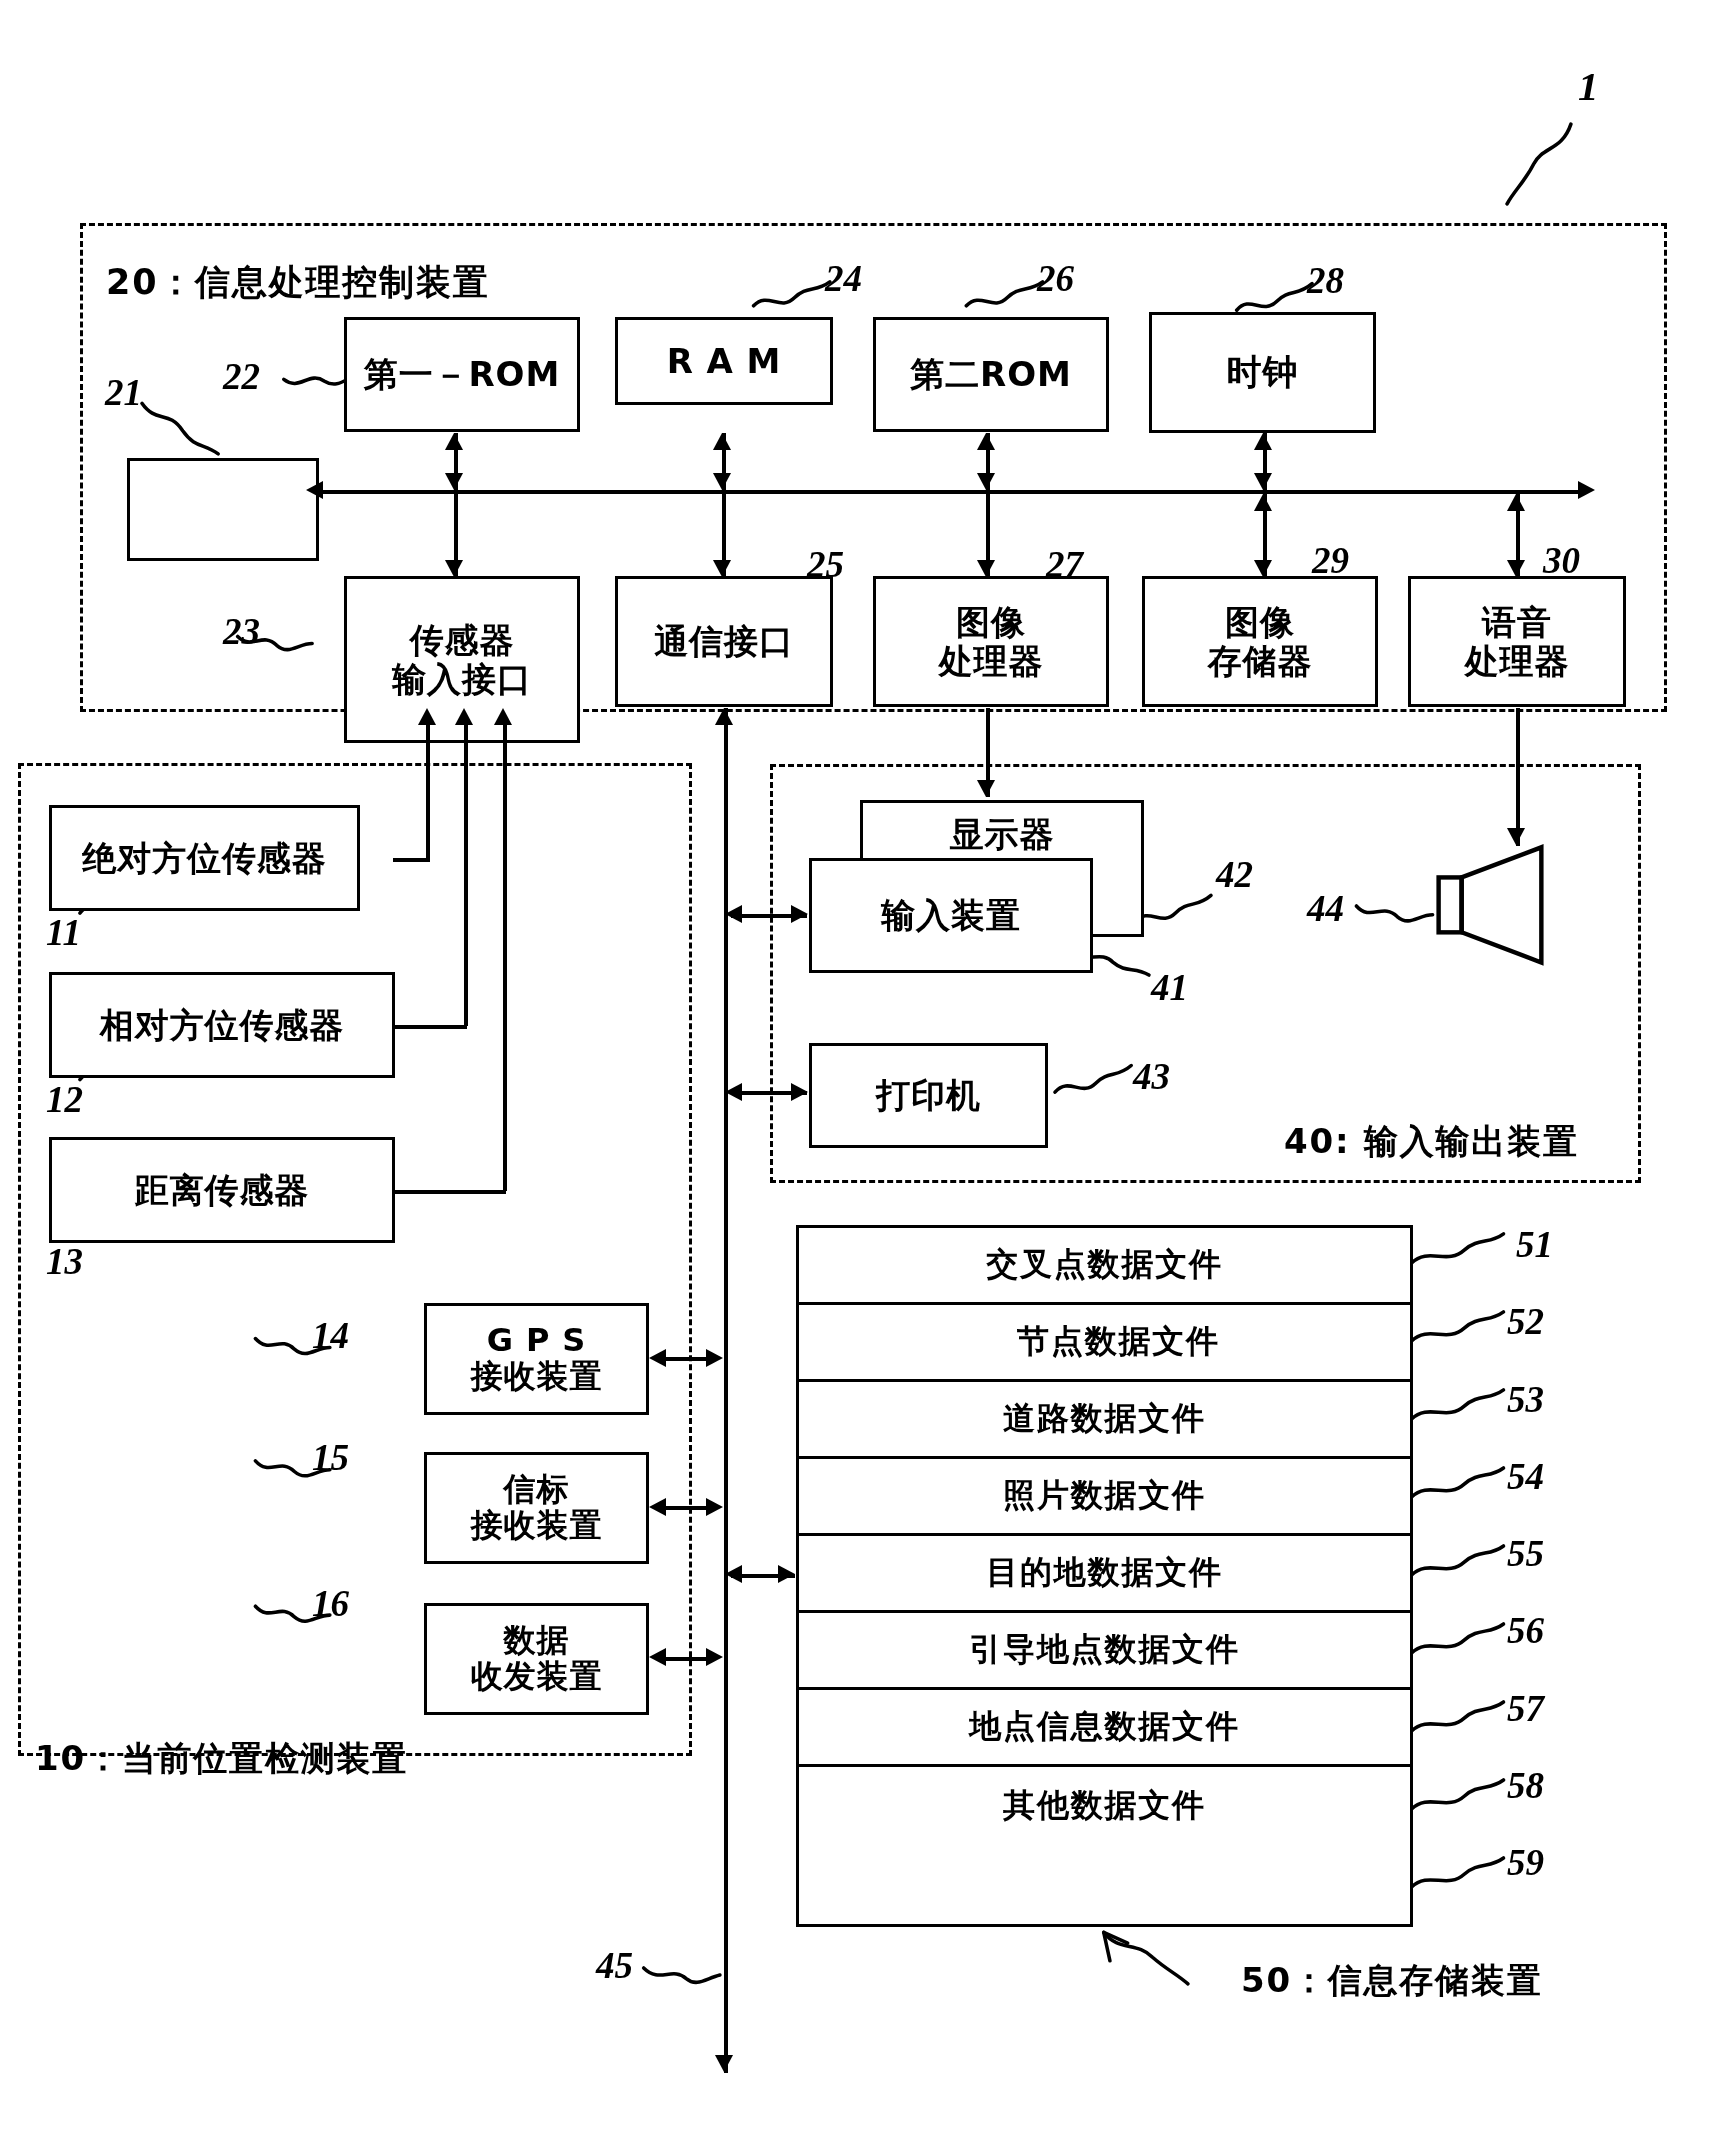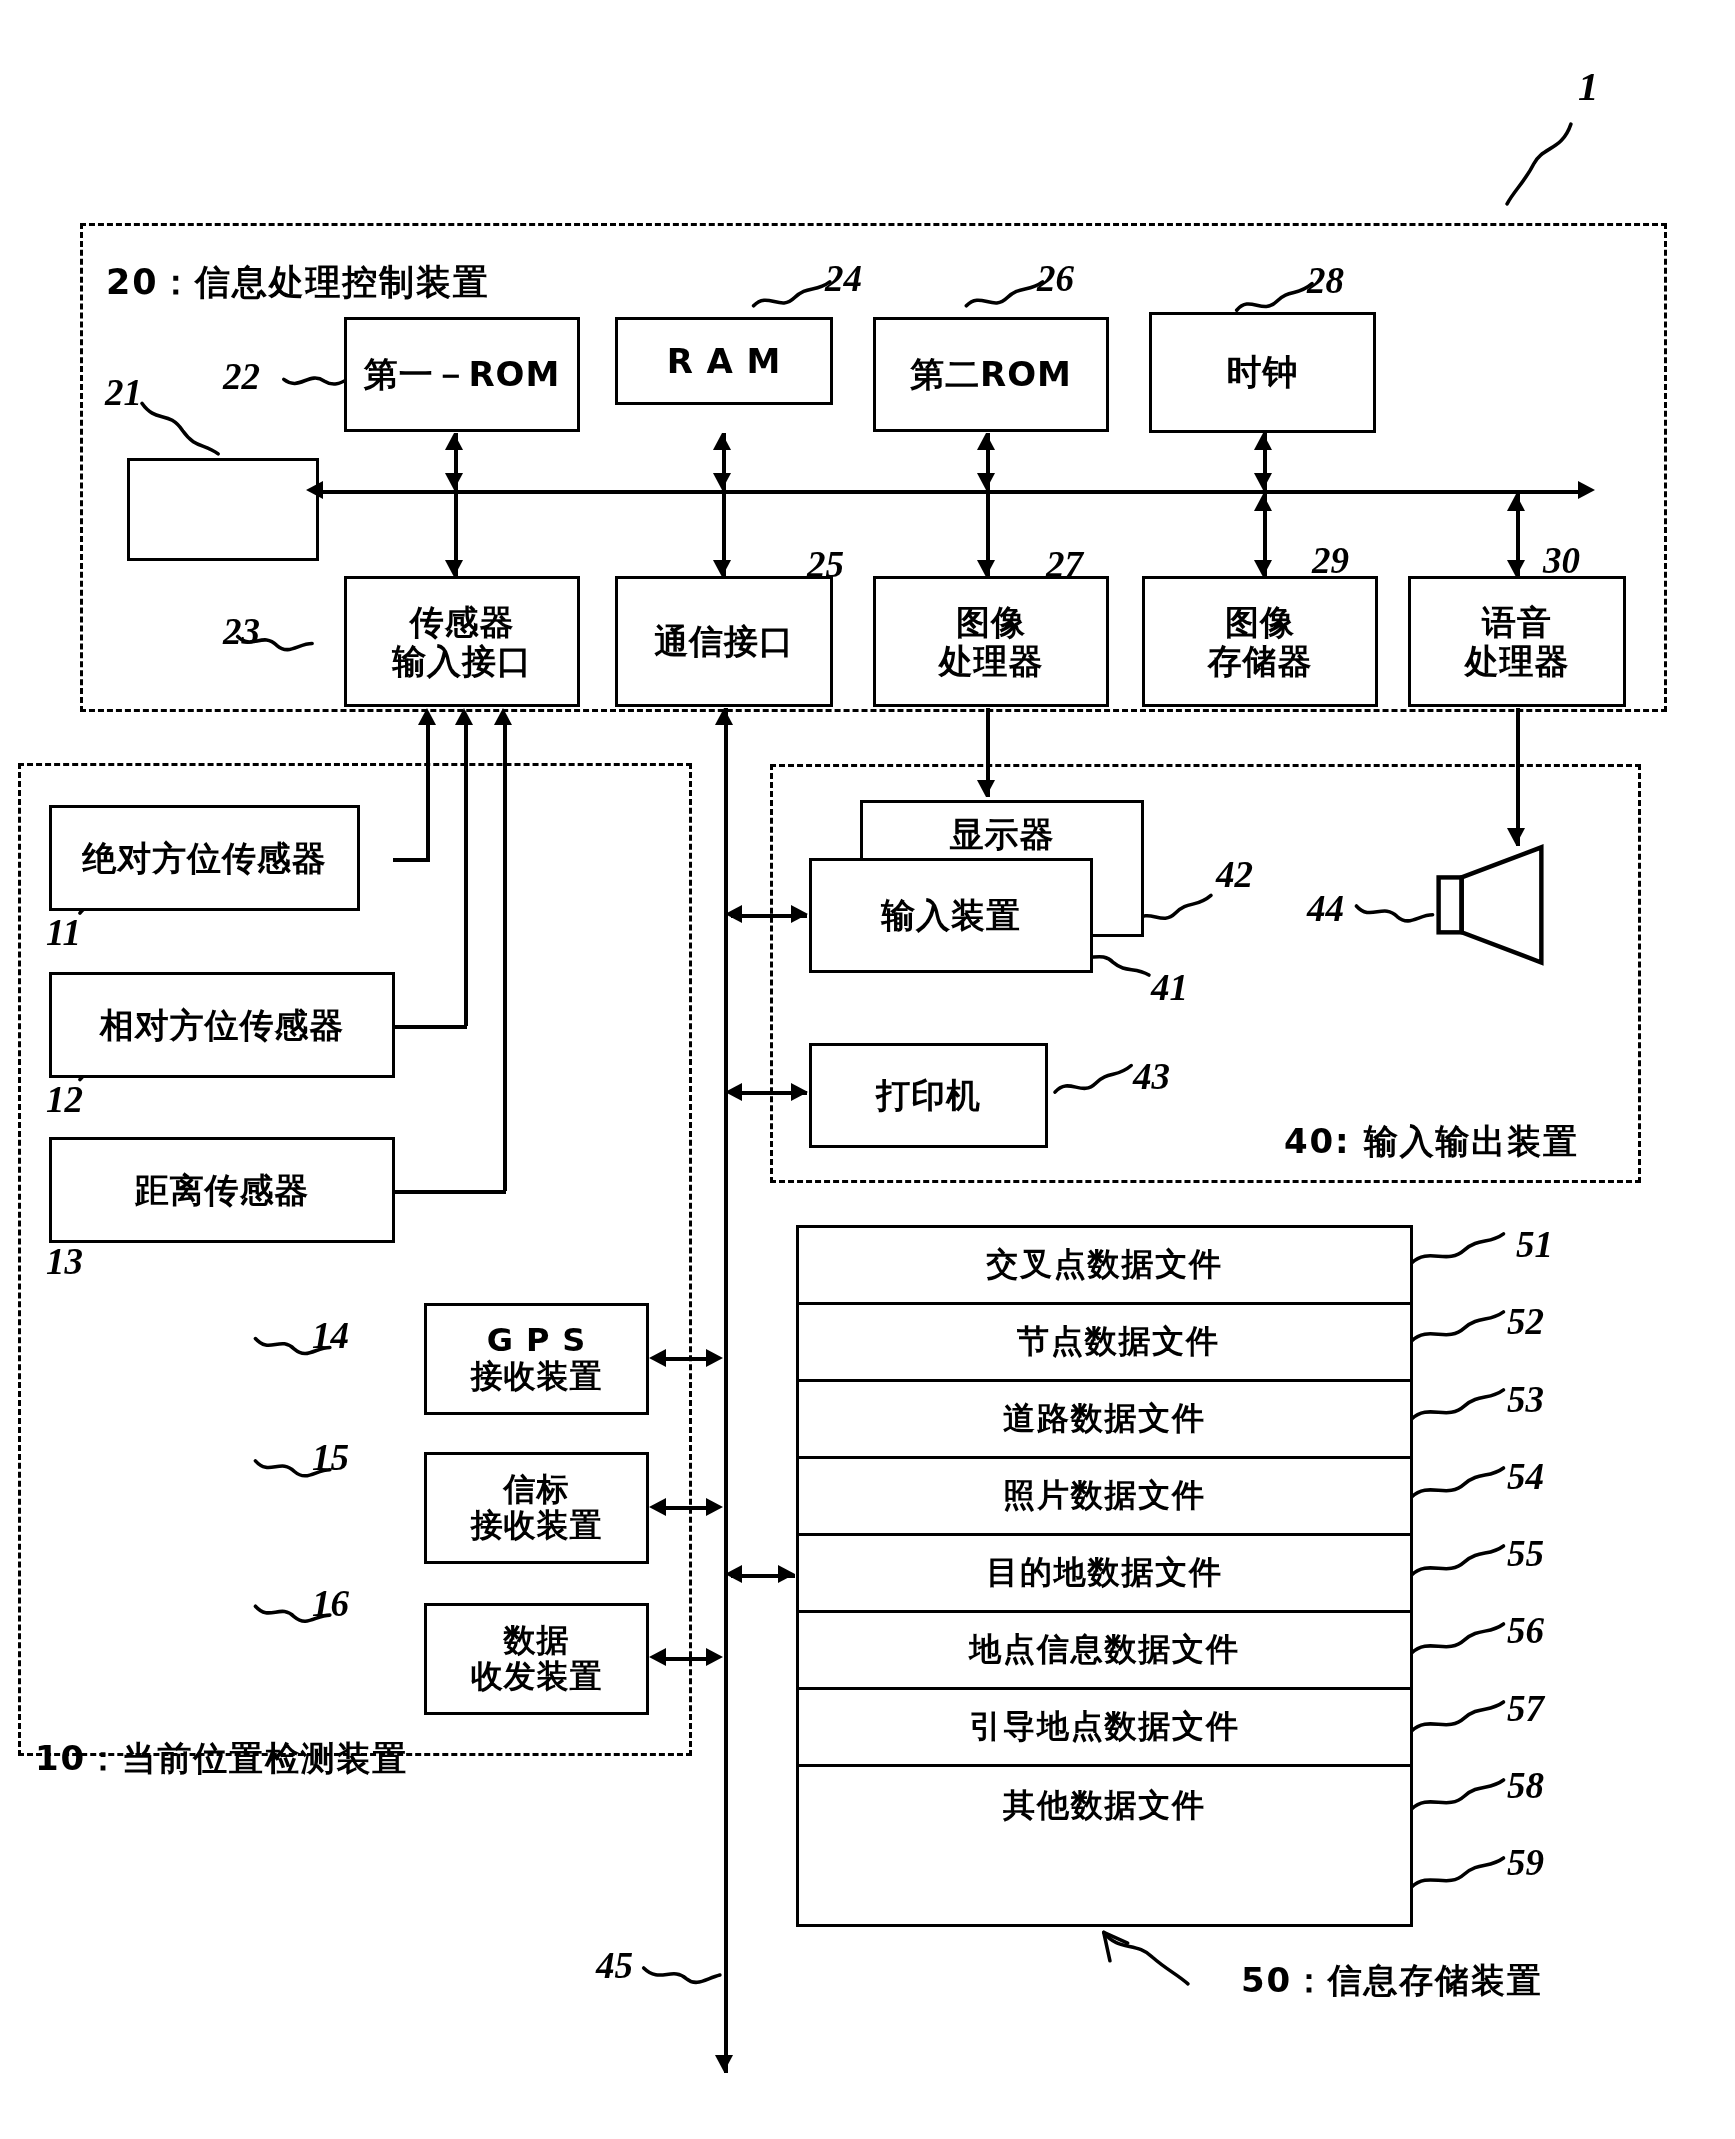--- a/index.html
+++ b/index.html
@@ -199,21 +199,21 @@
   <div class="arr arr-down" style="left:713px; top:473px;"></div>
 
   <div class="vline" style="left:986px; top:433px; height:59px;"></div>
   <div class="arr arr-up" style="left:977px; top:433px;"></div>
   <div class="arr arr-down" style="left:977px; top:473px;"></div>
 
   <div class="vline" style="left:1263px; top:433px; height:59px;"></div>
   <div class="arr arr-up" style="left:1254px; top:433px;"></div>
   <div class="arr arr-down" style="left:1254px; top:473px;"></div>
 
-  <div class="box" style="left:344px; top:576px; width:236px; height:131px; font-size:34px;">
+  <div class="box" style="left:344px; top:576px; width:236px; height:167px; font-size:34px;">
     <span class="ln">传感器</span>
     <span class="ln">输入接口</span>
   </div>
   <div class="refnum" style="left:223px; top:610px; font-size:37px;">23</div>
 
   <div class="box" style="left:615px; top:576px; width:218px; height:131px; font-size:34px;">
     <span class="ln">通信接口</span>
   </div>
   <div class="refnum" style="left:807px; top:543px; font-size:37px;">25</div>
 
@@ -367,24 +367,24 @@
       <div class="filerow" style="height: 77px; font-size: 32px;">
         <span>道路数据文件</span>
       </div>
       <div class="filerow" style="height: 77px; font-size: 32px;">
         <span>照片数据文件</span>
       </div>
       <div class="filerow" style="height: 77px; font-size: 32px;">
         <span>目的地数据文件</span>
       </div>
       <div class="filerow" style="height: 77px; font-size: 32px;">
+        <span>引导地点数据文件</span>
+      </div>
+      <div class="filerow" style="height: 77px; font-size: 32px;">
         <span>地点信息数据文件</span>
-      </div>
-      <div class="filerow" style="height: 77px; font-size: 32px;">
-        <span>引导地点数据文件</span>
       </div>
       <div class="filerow" style="height: 77px; font-size: 32px;">
         <span>其他数据文件</span>
       </div>
     </div>
   <div class="grouplabel" style="left:1241px; top:1958px; font-size:34px;">50：信息存储装置</div>
 
   <div class="hline" style="left:731px; top:1574px; width:64px;"></div>
   <div class="arr arr-left" style="left:725px; top:1565px;"></div>
   <div class="arr arr-right" style="left:778px; top:1565px;"></div>

